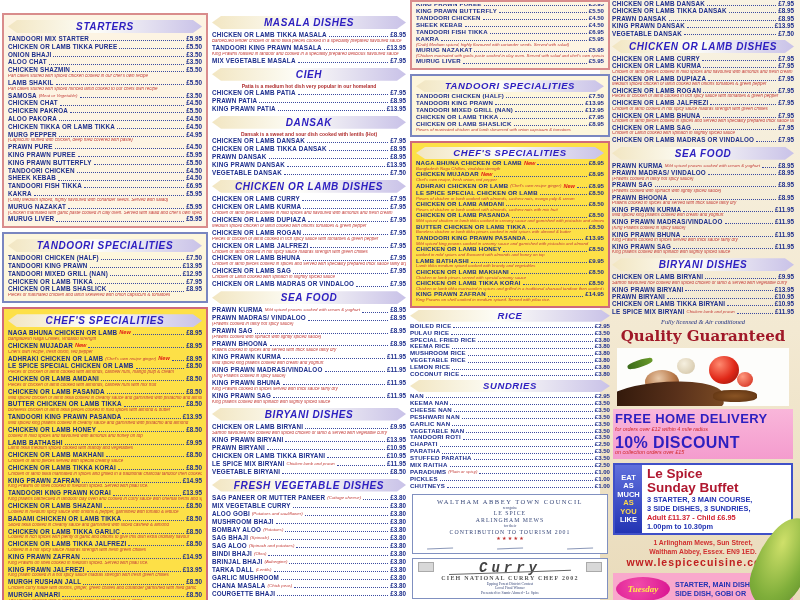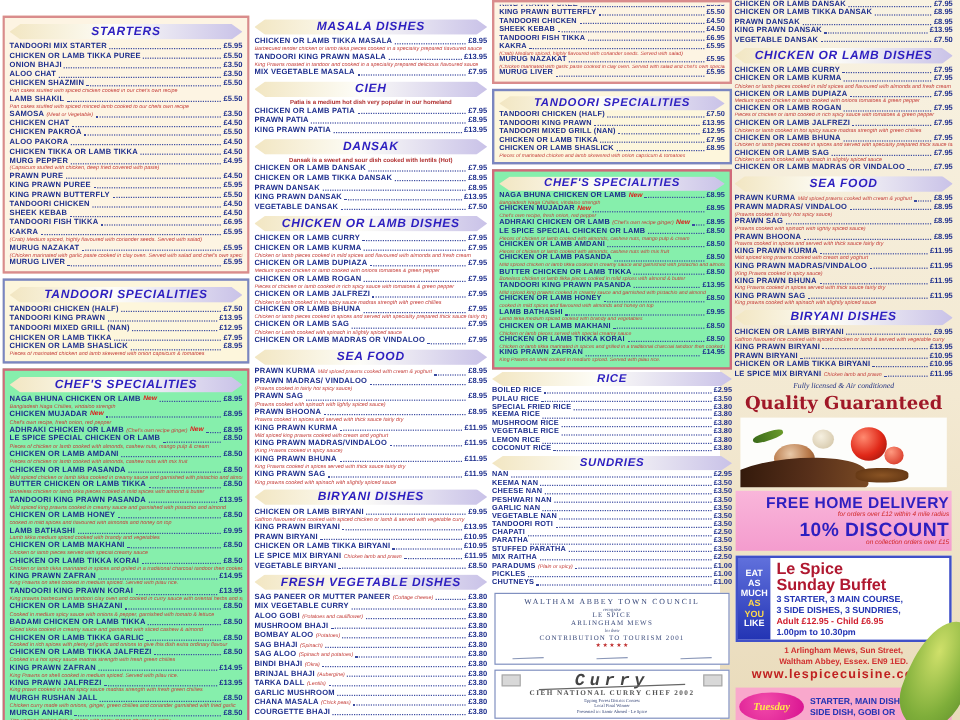--- a/index.html
+++ b/index.html
@@ -11,21 +11,21 @@
        background:radial-gradient(ellipse at 40% 30%,#cfe06a,#7fae3a 60%,#5d8c2a);
        border-radius:60% 40% 55% 45%/70% 55% 45% 30%;transform:rotate(18deg);}
   .col{position:absolute;top:0;height:600px;overflow:hidden;box-sizing:border-box}
   #c1{left:2px;width:206px;padding-top:13px}
   #c2{left:212px;width:194px;padding-top:13px}
   #c3{left:410px;width:200px;padding-top:0}
   #c4{left:612px;width:182px;padding-top:0}
   .section{box-sizing:border-box}
   .frame-red{border:2px solid #d98c8c;background:#fdf4e3;padding:2px 4px 3px;margin-bottom:4px}
   .frame-blue{border:2px solid #7a86c0;background:#fdf6dc;padding:2px 4px 3px;margin-bottom:4px}
-  .frame-pink{border:2px solid #d06a7a;background:#86efac;padding:2px 4px 3px;margin-bottom:2px}
+  .frame-pink{border:2px solid #d06a7a;background:#fde047;padding:2px 4px 3px;margin-bottom:2px}
   .banner{clip-path:polygon(0 50%,9px 0,calc(100% - 9px) 0,100% 50%,calc(100% - 9px) 100%,9px 100%);
        background:linear-gradient(90deg,#f2e6c2,#fdfdf8 45%,#c9c2e8);
        text-align:center;font-style:italic;font-weight:bold;color:#2d1fc0;
        font-size:10px;line-height:13px;letter-spacing:.6px;margin:3px 0 2px;}
   .item{display:flex;align-items:flex-end;font-weight:bold;color:#1c2d8c;
        font-size:6.3px;line-height:7.8px;white-space:nowrap}
   .item .nm{flex-shrink:0;letter-spacing:.2px}
   .item .dots{flex:1 1 auto;border-bottom:1.2px dotted #3a4aa0;margin:0 2px 1.6px;min-width:4px}
   .item .pr{flex-shrink:0}
   .inote{color:#c5403c;font-size:4.4px;font-style:italic;font-weight:normal;margin-left:2px}
@@ -69,21 +69,21 @@
   .vp.onion{width:34px;height:24px;left:28px;top:22px;
        background:radial-gradient(circle at 40% 35%,#e8c8a8,#b87848 60%,#7a4828)}
   .vp.garlic{width:18px;height:16px;left:60px;top:10px;
        background:radial-gradient(circle at 40% 35%,#f6f0e0,#cfc0a0)}
   .vp.chilli{width:26px;height:7px;left:10px;top:12px;border-radius:40%;
        background:linear-gradient(90deg,#3a6a1a,#6a9a2a);transform:rotate(-18deg)}
   .vp.dark{width:120px;height:34px;left:-14px;top:34px;border-radius:45% 55% 20% 30%;
        background:linear-gradient(100deg,#2a1408,#58301a 60%,#7a4a24);transform:rotate(-6deg)}
   .vp.spice{width:44px;height:12px;left:96px;top:42px;border-radius:40%;
        background:radial-gradient(#8a5424,#5a3010)}
-  .delivery{background:linear-gradient(180deg,#f9b6da,#f49cce);text-align:right;
+  .delivery{background:linear-gradient(180deg,#f9b6da,#f49cce);text-align:left;
        padding:3px 2px;margin:0 1px}
   .del-t{color:#2d1fc0;font-weight:bold;font-size:13px;line-height:14px;letter-spacing:.4px}
   .del-s{color:#d02828;font-style:italic;font-size:5.4px;line-height:7px}
   .disc-t{color:#2d1fc0;font-weight:bold;font-size:16px;line-height:13px;margin-top:3px}
   .buffet{display:flex;border:2px solid #4050c8;background:#fff;margin:4px 1px 0}
   .buffet-side{width:27px;background:linear-gradient(180deg,#6070dc,#2334b4);
        display:flex;flex-direction:column;align-items:center;justify-content:center;
        font-weight:bold;font-size:7.5px;line-height:8.5px;color:#fff}
   .buffet-side span:nth-child(4),.buffet-side span:nth-child(5){color:#ffd94a}
   .buffet-main{padding:2px 5px;flex:1}
@@ -1153,21 +1153,21 @@
         <span>MUCH</span>
         <span>AS</span>
         <span>YOU</span>
         <span>LIKE</span>
       </div>
       <div class="buffet-main">
         <div class="buf-title">Le Spice</div>
         <div class="buf-title">Sunday Buffet</div>
         <div class="buf-line">3 STARTER, 3 MAIN COURSE,</div>
         <div class="buf-line">3 SIDE DISHES, 3 SUNDRIES,</div>
-        <div class="buf-price">Adult £12.95 - Child £6.95</div>
+        <div class="buf-price">Adult £11.37 - Child £6.95</div>
         <div class="buf-line">1.00pm to 10.30pm</div>
       </div>
     </div>
     <div class="addr">
       <div>1 Arlingham Mews, Sun Street,</div>
       <div>Waltham Abbey, Essex. EN9 1ED.</div>
     </div>
     <div class="web">www.lespicecuisine.co.uk</div>
     <div class="tuesday">
       <div class="tue-oval">Tuesday</div>

